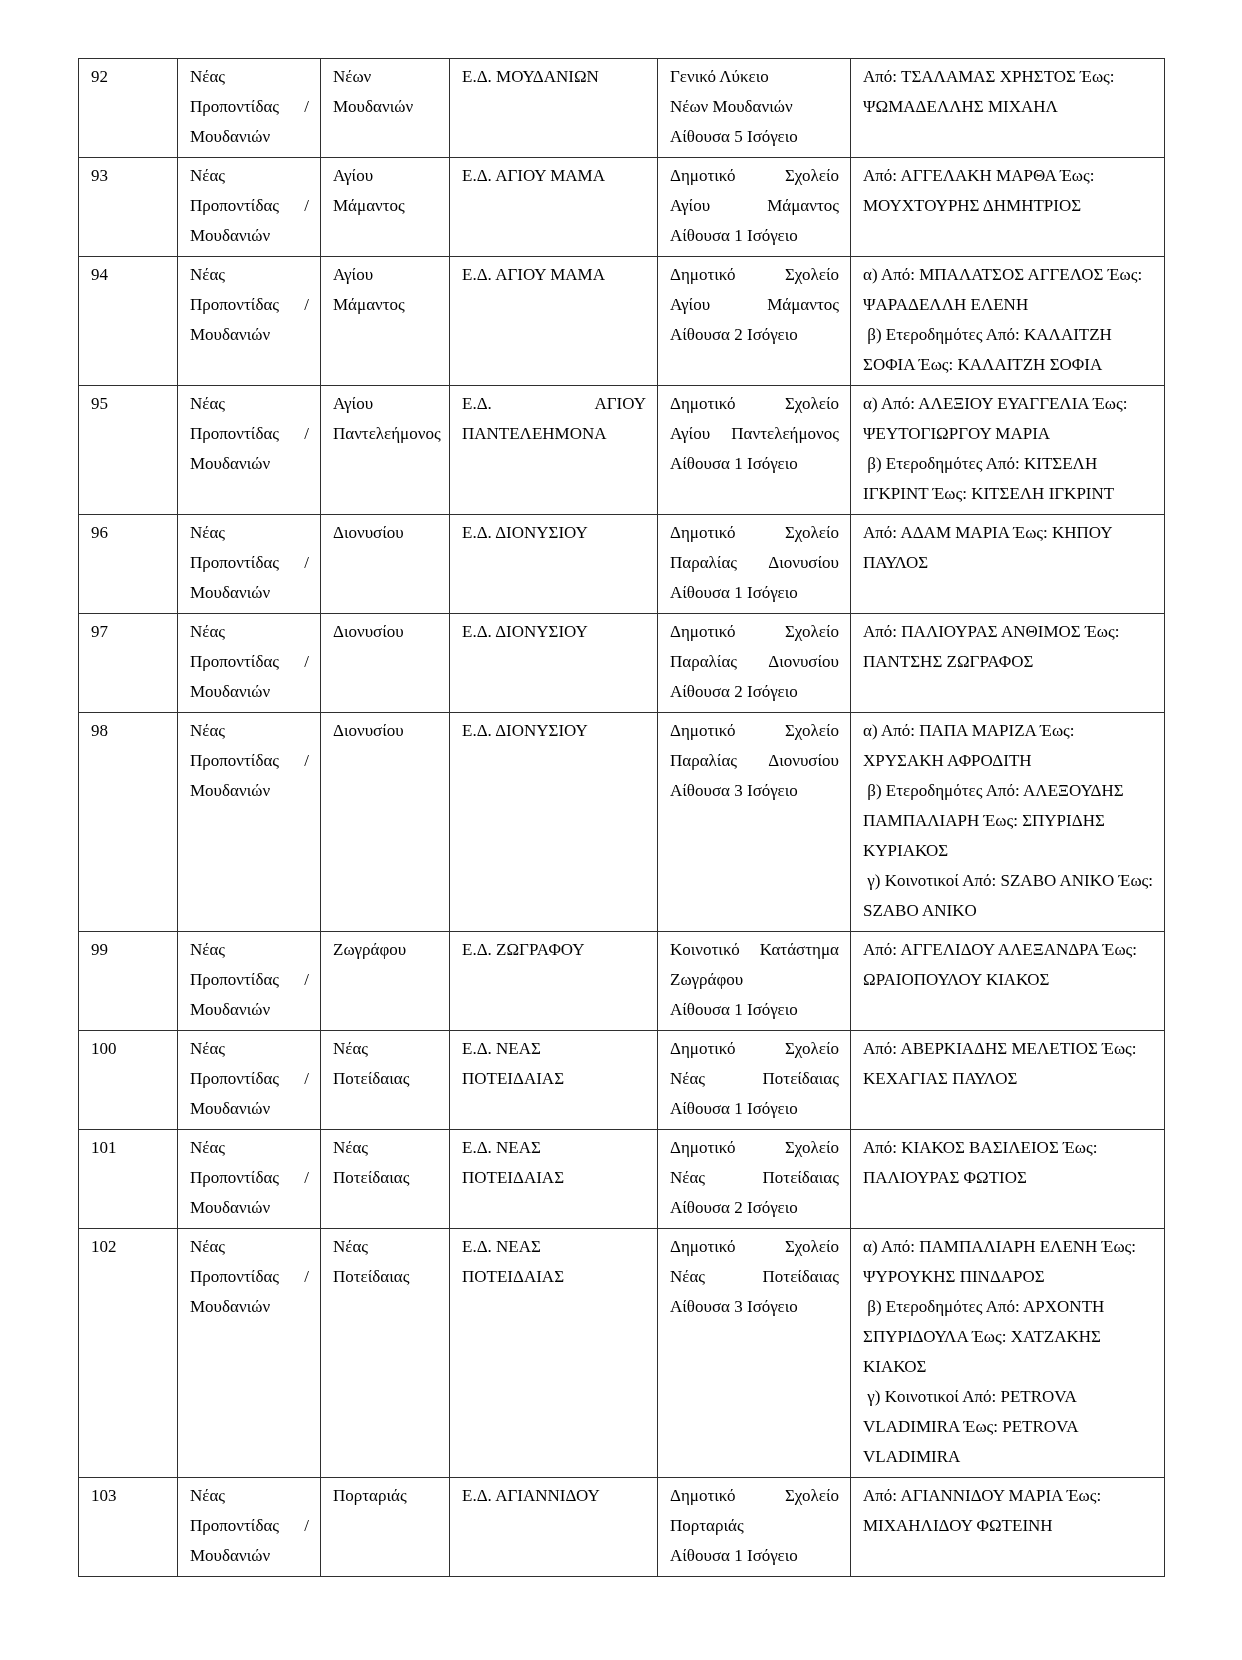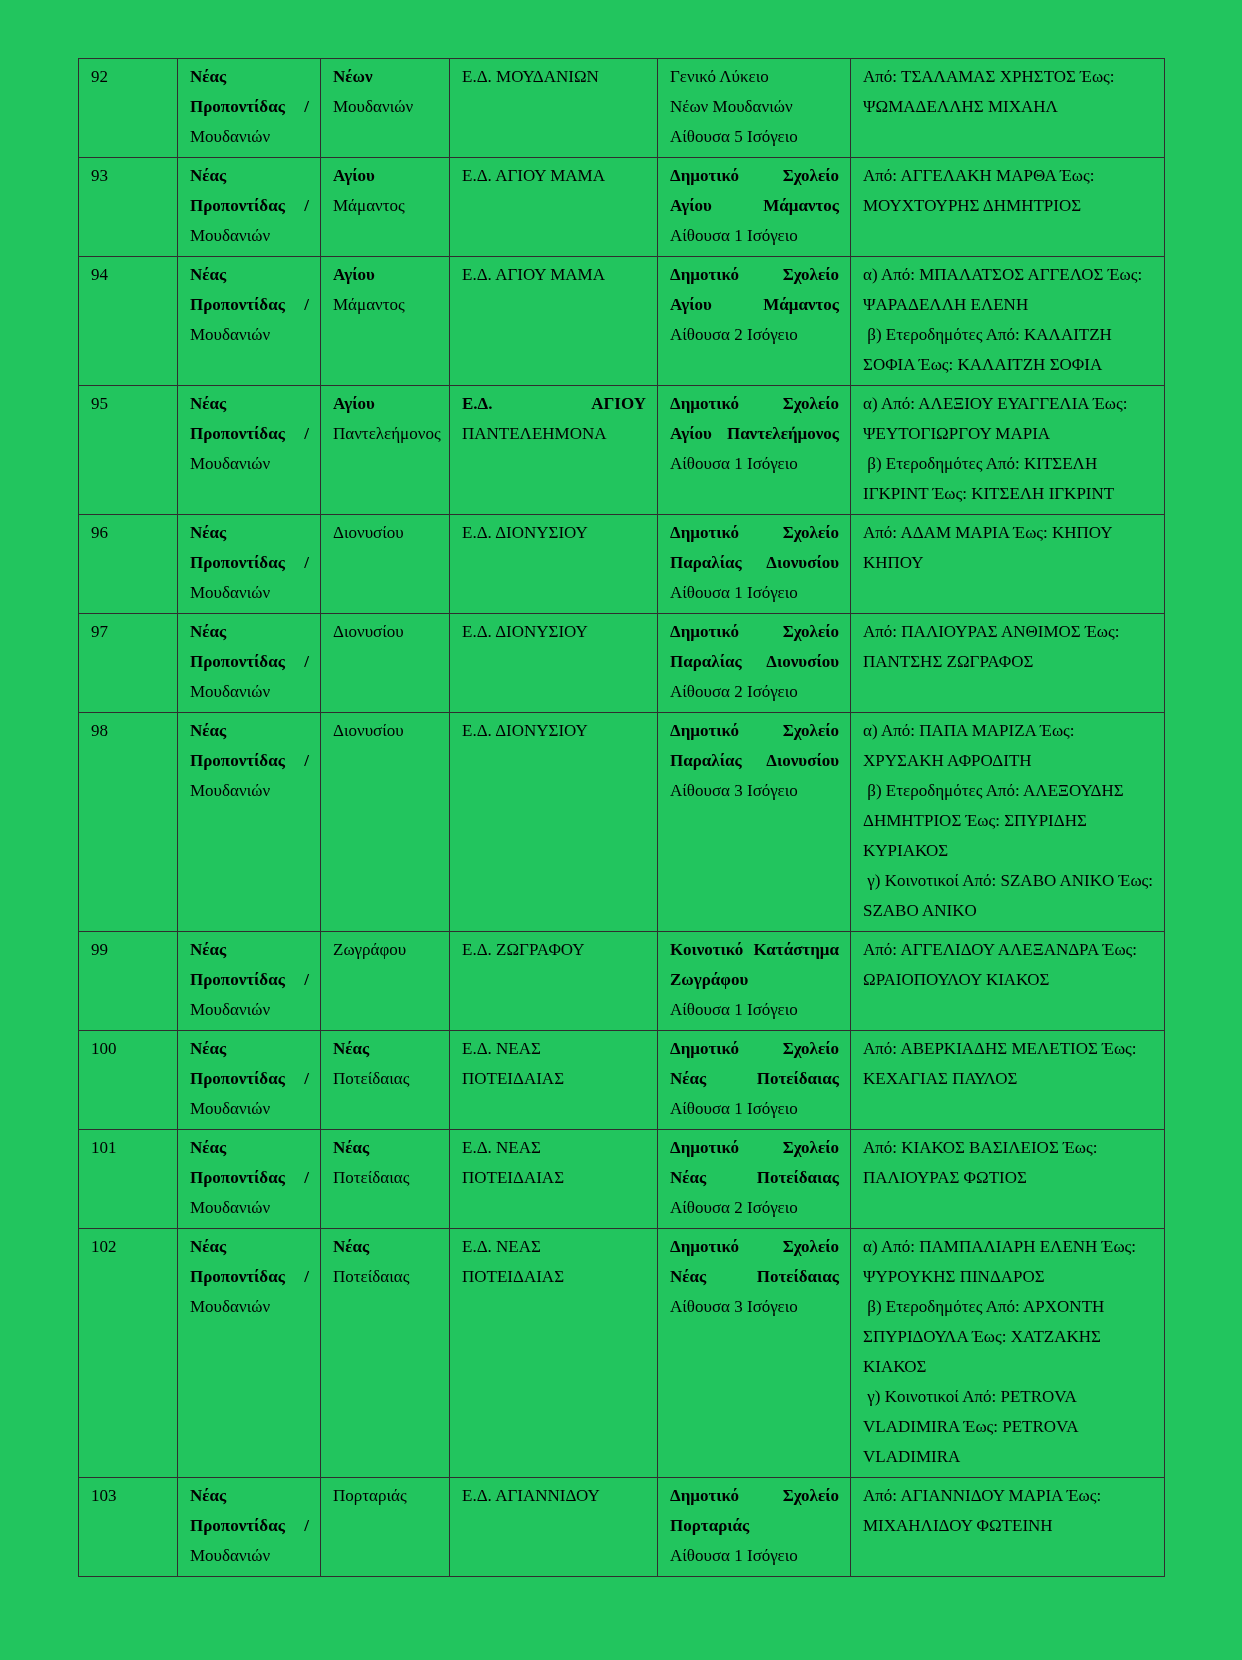--- a/index.html
+++ b/index.html
@@ -1,20 +1,20 @@
 <!DOCTYPE html>
 <html lang="el"><head>
 <meta charset="utf-8">
 <style>
   html,body { margin:0; padding:0; }
   body { background:#e8e8e8; }
   .page {
     position:relative;
     width:1242px; height:1660px;
-    background:#22c55e;
+    background:#ffffff;
     margin:0 auto;
     font-family:"Liberation Serif", serif;
     color:#000000;
     overflow:hidden;
   }
   table.polling {
     position:absolute; left:78px; top:58px;
     border-collapse:collapse;
     table-layout:fixed;
     width:1086px;
@@ -23,21 +23,21 @@
     border:1px solid #2f2f2f;
     vertical-align:top;
     padding:3px 11px 5px 12px;
     font-size:17px;
     line-height:30px;
     overflow:hidden;
   }
   td.c-num { padding-left:14px; }
   .line { min-height:30px; }
   
-  .jl { text-align:justify; text-align-last:justify;font-weight:bold; }
+  .jl { text-align:justify; text-align-last:justify; }
   
   .vl { white-space:pre; }
 </style>
 </head>
 <body>
 
 <div class="page">
   <table class="polling">
     <colgroup>
       <col style="width:99px">
@@ -172,21 +172,21 @@
           <td>
             <div class="line">Ε.Δ. ΔΙΟΝΥΣΙΟΥ</div>
           </td>
           <td>
             <div class="line jl">Δημοτικό Σχολείο</div>
             <div class="line jl">Παραλίας Διονυσίου</div>
             <div class="line">Αίθουσα 1 Ισόγειο</div>
           </td>
           <td>
             <div class="line vl">Από: ΑΔΑΜ ΜΑΡΙΑ Έως: ΚΗΠΟΥ</div>
-            <div class="line vl">ΚΗΠΟΥ</div>
+            <div class="line vl">ΠΑΥΛΟΣ</div>
           </td>
         </tr>
         <tr>
           <td class="c-num">
             <div class="line">97</div>
           </td>
           <td>
             <div class="line jl">Νέας</div>
             <div class="line jl">Προποντίδας /</div>
             <div class="line">Μουδανιών</div>
@@ -224,21 +224,21 @@
           </td>
           <td>
             <div class="line jl">Δημοτικό Σχολείο</div>
             <div class="line jl">Παραλίας Διονυσίου</div>
             <div class="line">Αίθουσα 3 Ισόγειο</div>
           </td>
           <td>
             <div class="line vl">α) Από: ΠΑΠΑ ΜΑΡΙΖΑ Έως:</div>
             <div class="line vl">ΧΡΥΣΑΚΗ ΑΦΡΟΔΙΤΗ</div>
             <div class="line vl"> β) Ετεροδημότες Από: ΑΛΕΞΟΥΔΗΣ</div>
-            <div class="line vl">ΔΗΜΗΤΡΙΟΣ Έως: ΣΠΥΡΙΔΗΣ</div>
+            <div class="line vl">ΠΑΜΠΑΛΙΑΡΗ Έως: ΣΠΥΡΙΔΗΣ</div>
             <div class="line vl">ΚΥΡΙΑΚΟΣ</div>
             <div class="line vl"> γ) Κοινοτικοί Από: SZABO ANIKO Έως:</div>
             <div class="line vl">SZABO ANIKO</div>
           </td>
         </tr>
         <tr>
           <td class="c-num">
             <div class="line">99</div>
           </td>
           <td>

